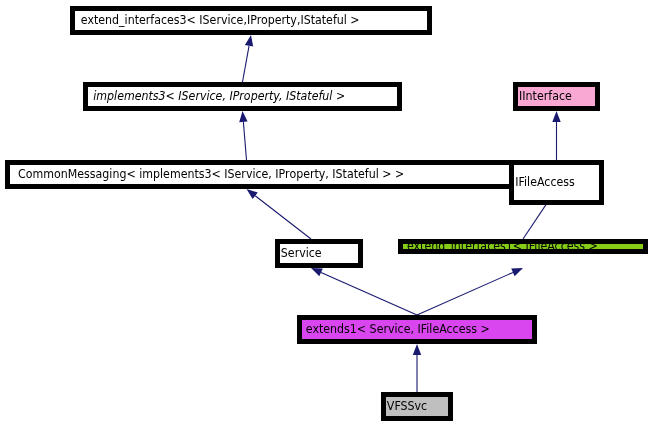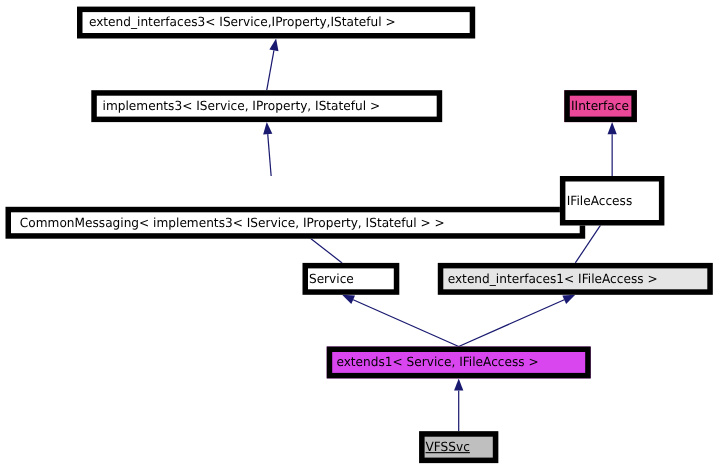--- a/index.html
+++ b/index.html
@@ -83,39 +83,39 @@
       <g>
         <line x1="417" y1="392" x2="417" y2="355" stroke="#191970" stroke-width="1.1"></line>
         <polygon points="417,344 421.2,355 412.8,355" fill="#191970"></polygon>
       </g>
     </svg>
 
   <div id="node-layer">
       <div class="node" style="left: 70px; top: 6px; width: 362px; height: 29px; border-color: rgb(0, 0, 0); background: rgb(255, 255, 255);">
         <span class="node-label">extend_interfaces3&lt; IService,IProperty,IStateful &gt;</span>
       </div>
-      <div class="node" style="left: 83px; top: 82px; width: 319px; height: 29px; border-color: rgb(0, 0, 0); background: rgb(255, 255, 255);">
+      <div class="node" style="left: 83px; top: 82px; width: 319px; height: 29px; border-color: rgb(0, 0, 0); background: rgb(255, 255, 255); font-style: italic;">
         <span class="node-label">implements3&lt; IService, IProperty, IStateful &gt;</span>
       </div>
-      <div class="node" style="left: 513px; top: 82px; width: 66px; height: 29px; border-color: rgb(0, 0, 0); background: #ec4899;">
+      <div class="node" style="left: 513px; top: 82px; width: 87px; height: 29px; border-color: rgb(0, 0, 0); background: #f9a8d4;">
         <span class="node-label">IInterface</span>
       </div>
-      <div class="node" style="left: 5px; top: 160px; width: 527px; height: 29px; border-color: rgb(0, 0, 0); background: rgb(255, 255, 255); margin-top: 28px;">
+      <div class="node" style="left: 5px; top: 160px; width: 527px; height: 29px; border-color: rgb(0, 0, 0); background: rgb(255, 255, 255);">
         <span class="node-label">CommonMessaging&lt; implements3&lt; IService, IProperty, IStateful &gt; &gt;</span>
       </div>
       <div class="node" style="left: 509px; top: 160px; width: 95px; height: 45px; border-color: rgb(0, 0, 0); background: rgb(255, 255, 255);">
         <span class="node-label">IFileAccess</span>
       </div>
       <div class="node" style="left: 275px; top: 239px; width: 88px; height: 29px; border-color: rgb(0, 0, 0); background: rgb(255, 255, 255);">
         <span class="node-label">Service</span>
       </div>
-      <div class="node" style="left: 398px; top: 239px; width: 250px; height: 29px; border-color: rgb(0, 0, 0); background: #e5e5e5;">
+      <div class="node" style="left: 398px; top: 239px; width: 250px; height: 15px; border-color: rgb(0, 0, 0); background: #84cc16;">
         <span class="node-label">extend_interfaces1&lt; IFileAccess &gt;</span>
       </div>
       <div class="node" style="left: 297px; top: 315px; width: 240px; height: 29px; border-color: rgb(0, 0, 0); background: #d946ef;">
         <span class="node-label">extends1&lt; Service, IFileAccess &gt;</span>
       </div>
-      <div class="node highlight" style="left: 381px; top: 392px; width: 72px; height: 29px; border-color: rgb(0, 0, 0); background: rgb(191, 191, 191); text-decoration: underline;">
+      <div class="node highlight" style="left: 381px; top: 392px; width: 72px; height: 29px; border-color: rgb(0, 0, 0); background: rgb(191, 191, 191);">
         <span class="node-label">VFSSvc</span>
       </div>
     </div>
 
 </div>
 
 </body></html>

